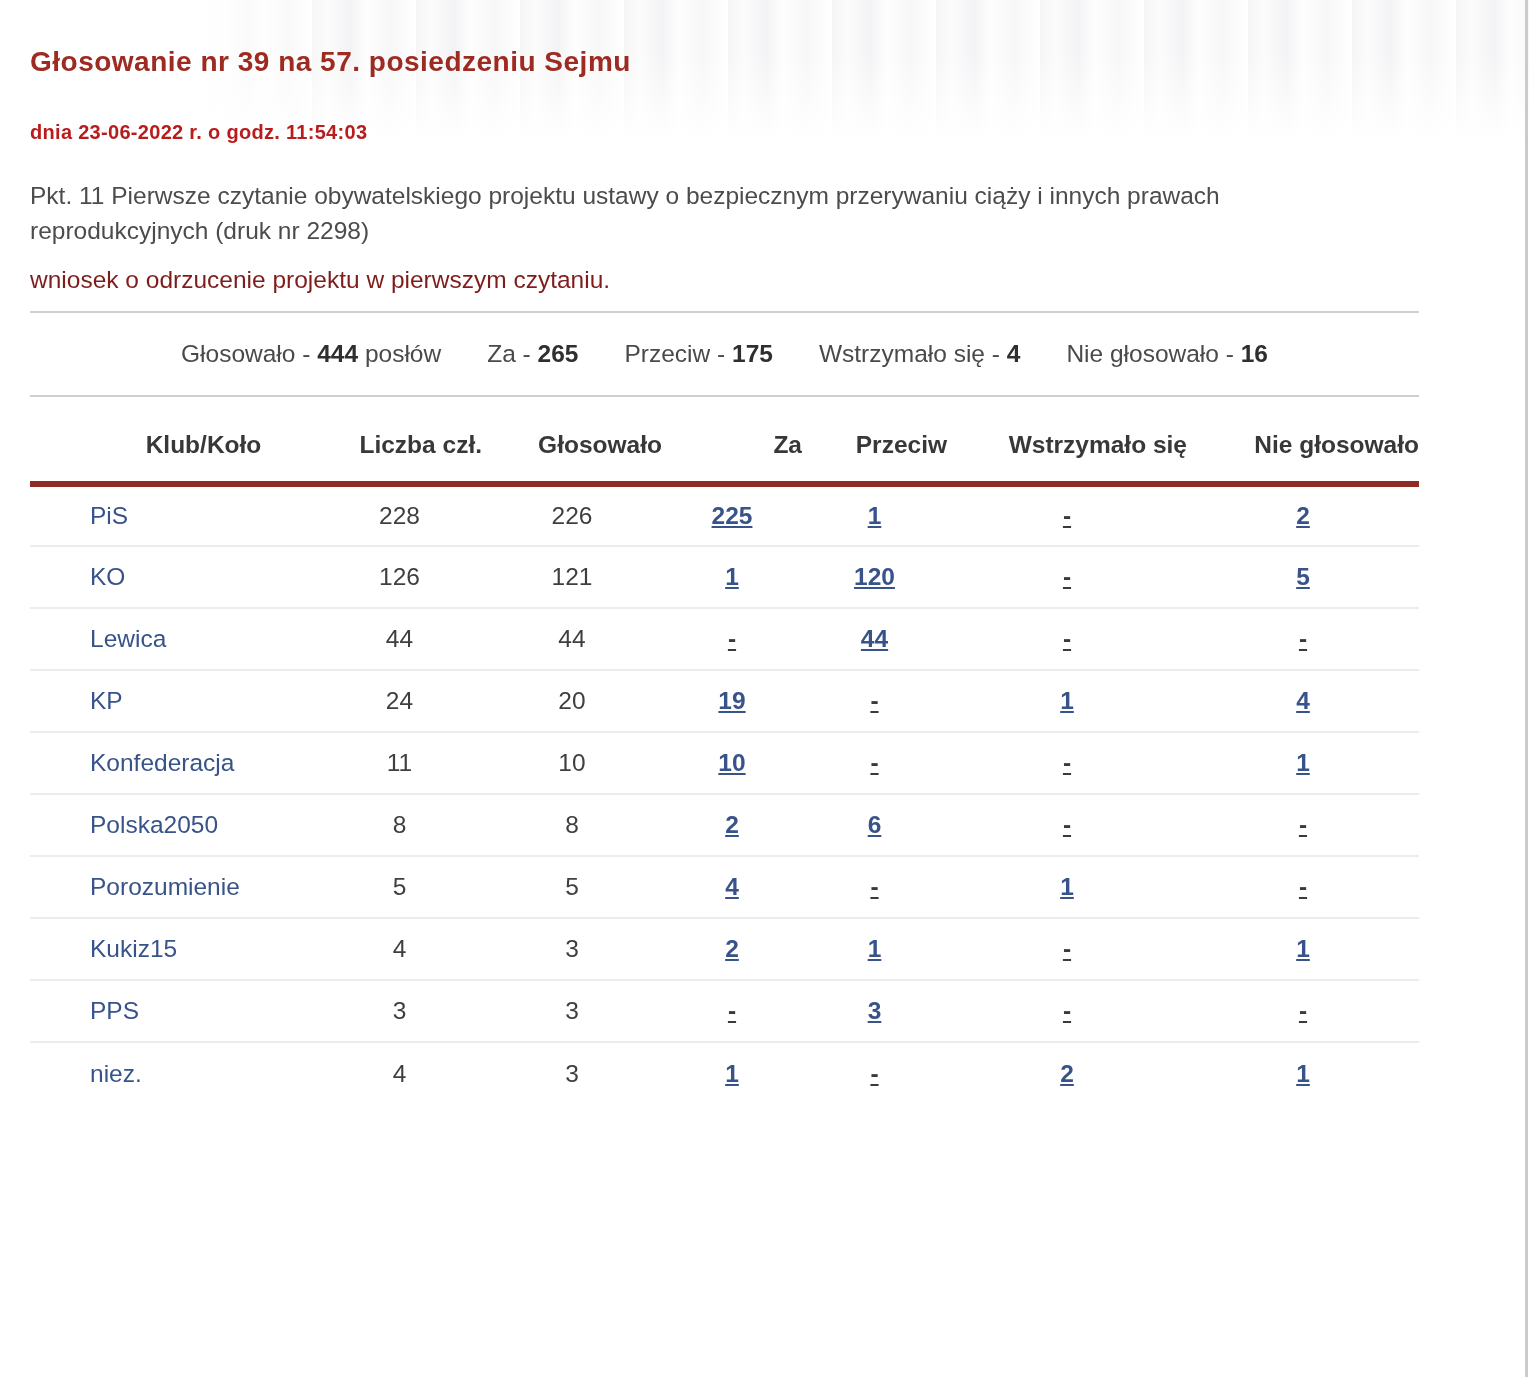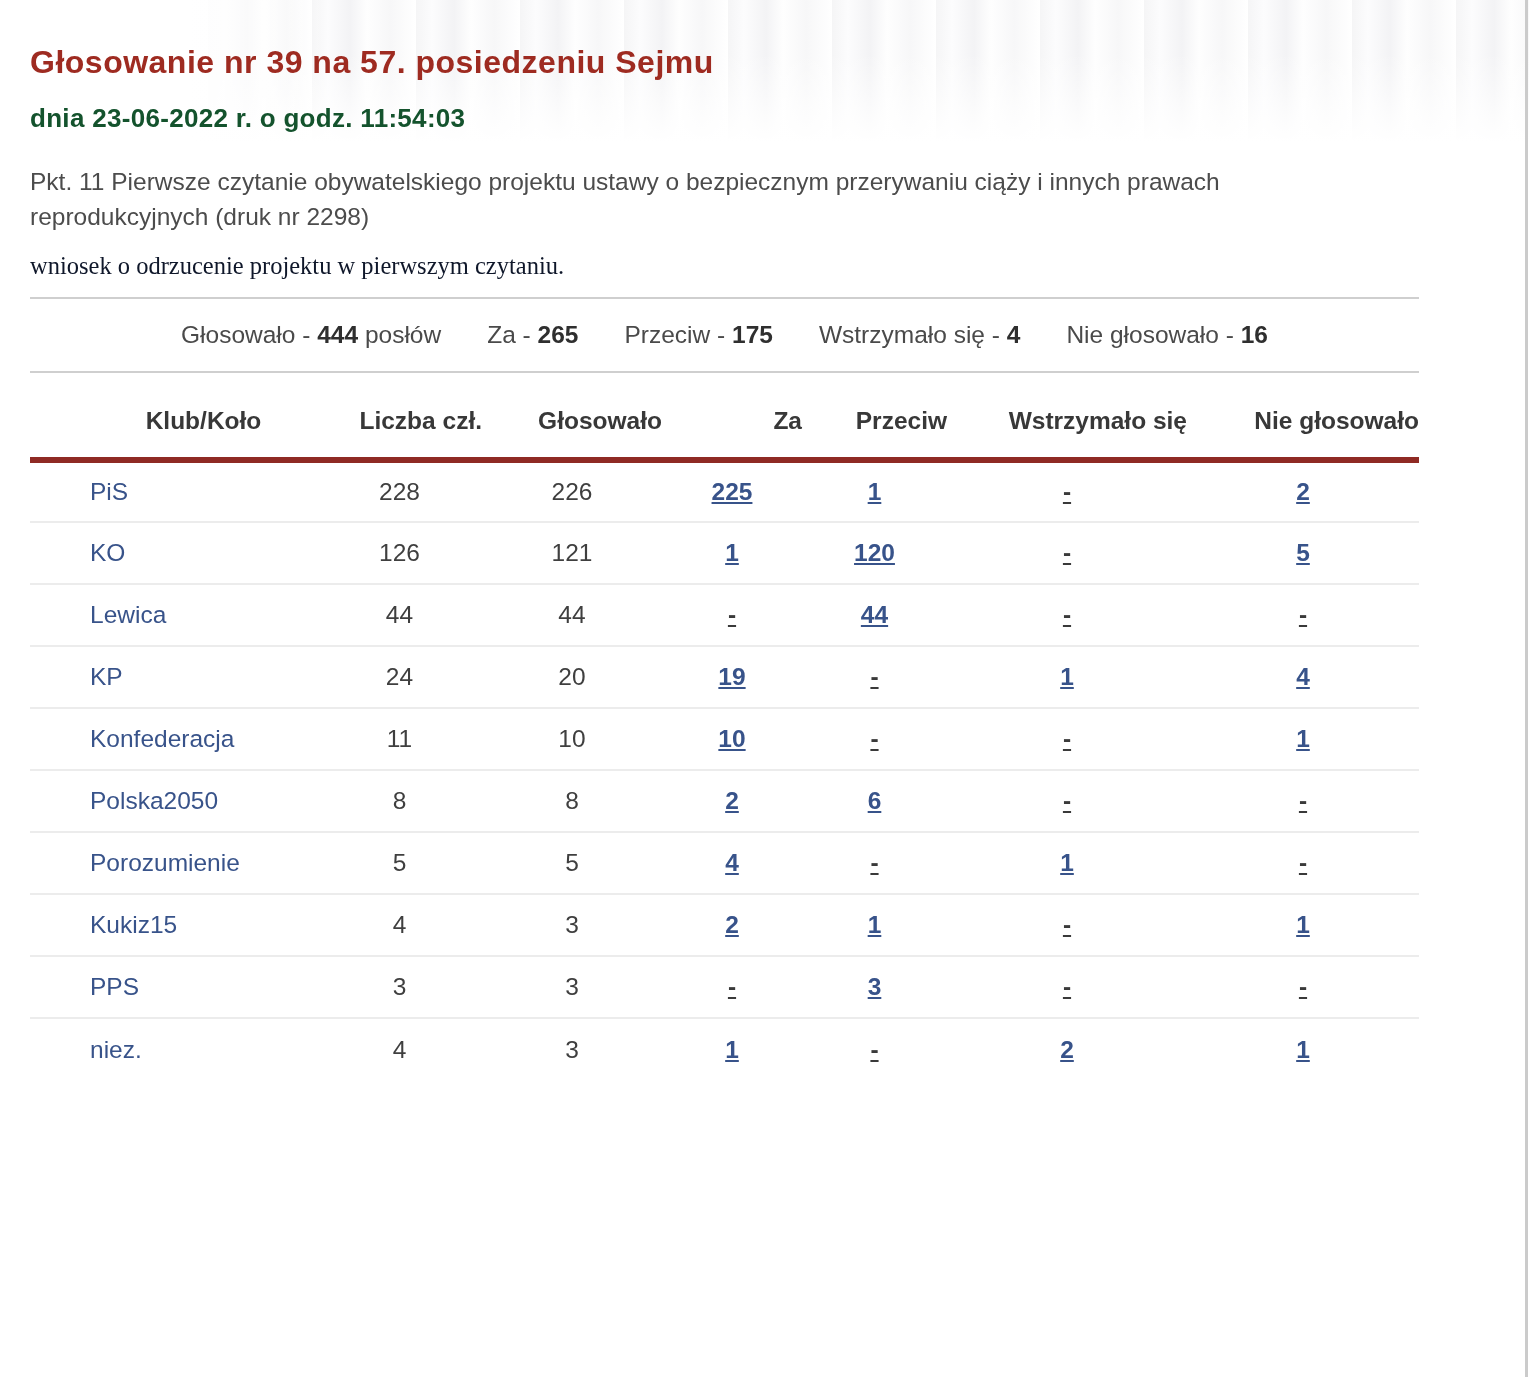--- a/index.html
+++ b/index.html
@@ -25,48 +25,47 @@
     position: absolute; top: 0; right: 1px; width: 3px; height: 1377px;
     background: #cbcbcb;
   }
   .container {
     position: relative;
     margin-left: 30px;
     width: 1389px;
   }
   .title {
     margin: 36px 0 0 0;
-    font-size: 32px; line-height: 52px; font-weight: bold;
+    font-size: 28px; line-height: 52px; font-weight: bold;
     color: #9e2b21; letter-spacing: 0.5px;
   }
   .subtitle {
-    margin: 10px 0 0 0;
-    font-size: 26px; line-height: 40px; font-weight: bold;
-    color: #14532d; letter-spacing: 0.3px;
+    margin: 24px 0 0 0;
+    font-size: 20px; line-height: 40px; font-weight: bold;
+    color: #b91c1c; letter-spacing: 0.3px;
   }
   .topic {
     margin: 26px 0 0 0;
     font-size: 24.5px; line-height: 35px;
     color: #4c4c4c;
     max-width: 1360px;
   }
   .motion {
     margin: 14px 0 0 0;
     font-size: 24.5px; line-height: 35px;
-    color: #0f172a;
-    font-family: Liberation Serif, serif;
+    color: #7f1d1d;
   }
   .divider {
     margin-top: 14px;
     width: 1389px; height: 2px;
     background: #cfcfcf;
   }
   .divider.no-gap { margin-top: 0; }
   .summary {
-    width: 1389px; height: 72px;
+    width: 1389px; height: 82px;
     display: flex; align-items: center; justify-content: center;
     gap: 46px;
     font-size: 24.5px; color: #4a4a4a;
     white-space: nowrap;
   }
   .summary .val { font-weight: bold; color: #2f2f2f; }
   table.votes {
     border-collapse: collapse;
     table-layout: fixed;
     width: 1389px;

